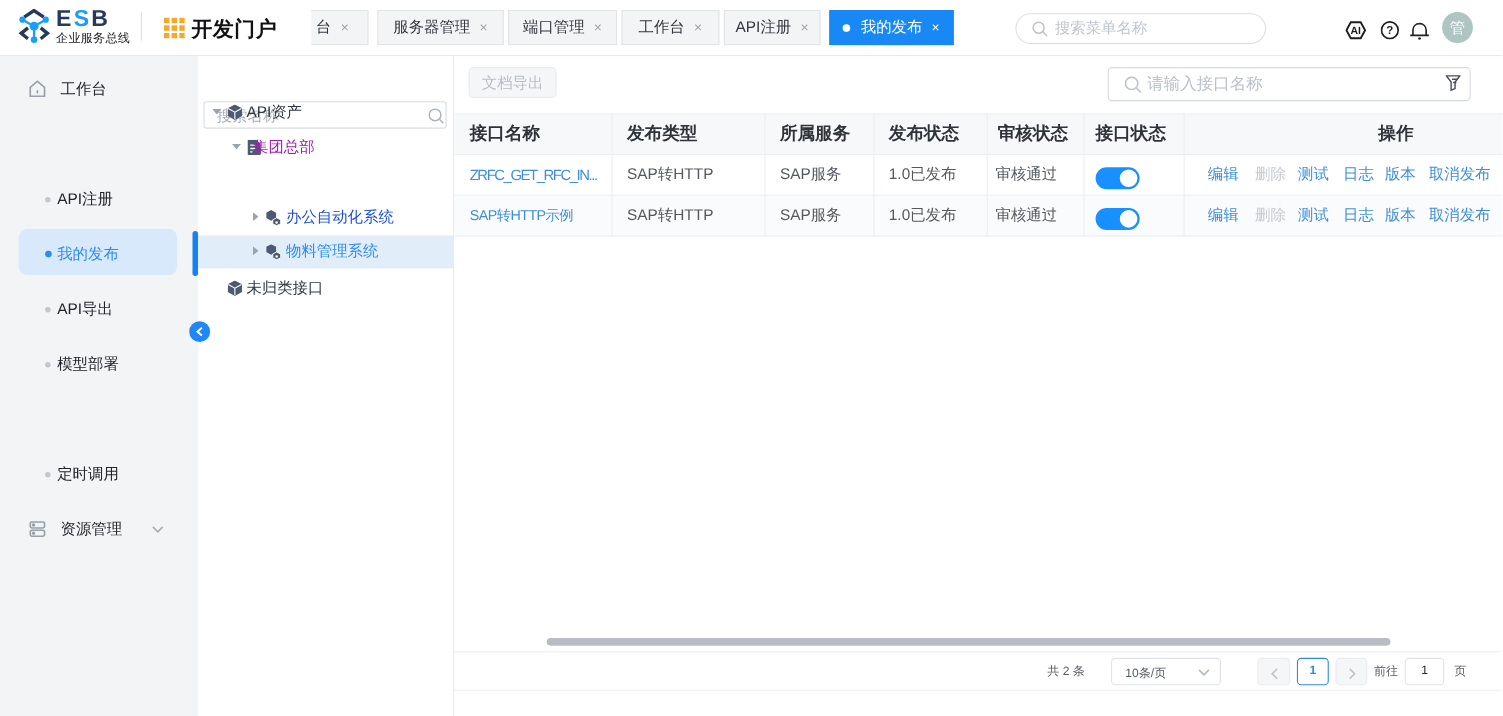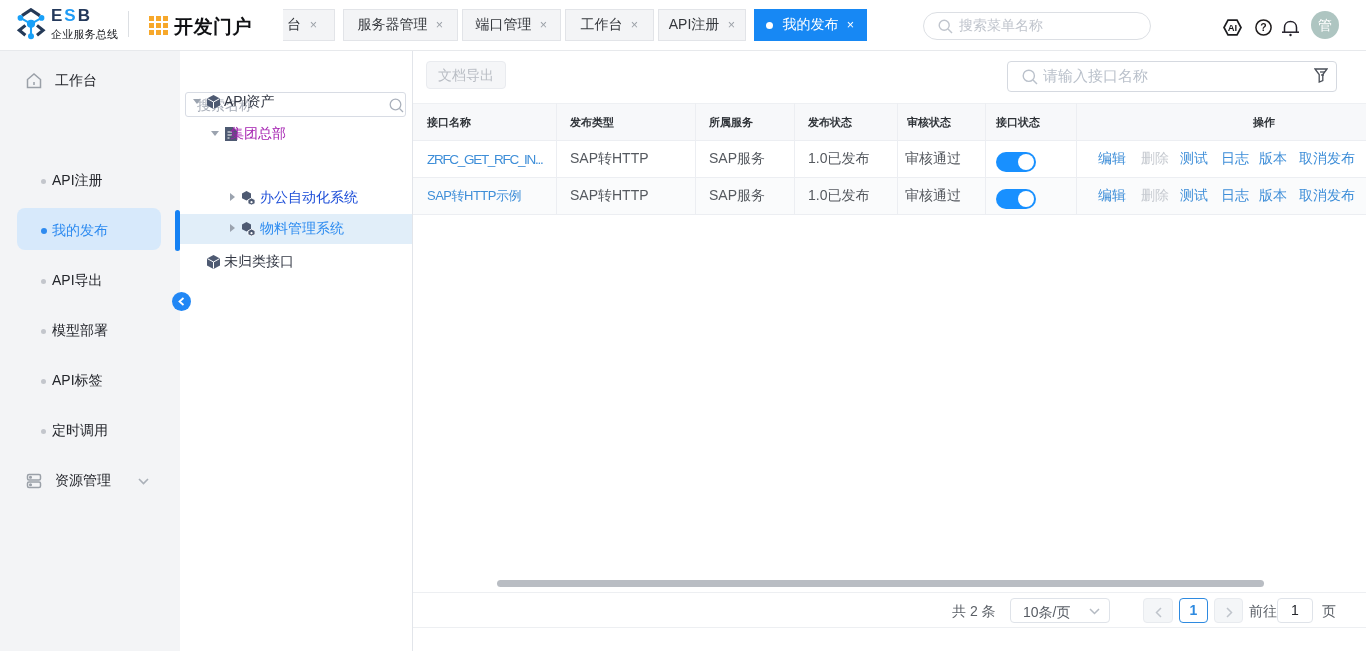--- a/index.html
+++ b/index.html
@@ -1,21 +1,21 @@
 <!DOCTYPE html>
 <html><head>
 <meta charset="utf-8">
 <style>
 *{margin:0;padding:0;box-sizing:border-box;font-family:"Liberation Sans",sans-serif;}
 html,body{width:1366px;height:651px;overflow:hidden;background:#fff;}
 .abs{position:absolute;}
 #page{position:relative;width:1366px;height:651px;}
 
 #hdr{position:absolute;left:0;top:0;width:1366px;height:51px;background:#fff;border-bottom:1px solid #e7e9ec;z-index:5;}
-#esbname{position:absolute;left:51px;top:6px;font-size:17px;font-weight:bold;letter-spacing:2px;color:#24395b;}
+#esbname{position:absolute;left:51px;top:6px;font-size:21px;font-weight:bold;letter-spacing:2px;color:#24395b;}
 #esbname b{color:#1e9bf5;}
 #esbsub{position:absolute;left:51px;top:27px;font-size:11px;color:#15171c;letter-spacing:0.2px;}
 #hdiv{position:absolute;left:128px;top:11px;width:1px;height:26px;background:#dcdfe3;}
 #portal{position:absolute;left:174px;top:14px;font-size:19px;font-weight:bold;color:#101114;letter-spacing:0.5px;}
 
 #tabs{position:absolute;left:283px;top:9px;width:590px;height:33px;overflow:hidden;}
 .tab{position:absolute;top:0;height:32px;background:#f3f4f6;border:1px solid #e2e4e8;color:#34373c;font-size:14px;display:flex;align-items:center;justify-content:center;gap:9px;white-space:nowrap;}
 .tab .x{color:#9ca1a8;font-size:12px;transform:scale(1.05);}
 .tab.act{background:#1788f4;border-color:#1788f4;color:#fff;}
 .tab.act .x{color:#fff;}
@@ -47,33 +47,33 @@
 .carrt{width:0;height:0;border-top:4.5px solid transparent;border-bottom:4.5px solid transparent;border-left:5.5px solid #9ba3af;position:absolute;top:11px;}
 
 #main{position:absolute;left:413px;top:51px;width:953px;height:600px;background:#fff;overflow:hidden;}
 #exportbtn{position:absolute;left:13px;top:10px;width:80px;height:28px;background:#f5f6f8;border:1px solid #e9ebef;border-radius:4px;color:#b9bdc4;font-size:14px;text-align:center;line-height:26px;}
 #msearch{position:absolute;left:594px;top:10px;width:330px;height:31px;border:1px solid #d5d9e0;border-radius:4px;display:flex;align-items:center;color:#bac1cb;font-size:15px;}
 #msearch svg{margin:0 5px 0 14px;}
 #funnel{position:absolute;left:901px;top:17px;}
 
 #tbl{position:absolute;left:0;top:52px;width:1033px;height:164px;}
 .th{position:absolute;top:0;height:38px;background:#f7f8fa;border-top:1px solid #eef0f3;border-bottom:1px solid #eceef2;}
-.th .t{position:absolute;top:50%;transform:translateY(-50%);font-weight:bold;font-size:11px;color:#2f3338;white-space:nowrap;}
+.th .t{position:absolute;top:50%;transform:translateY(-50%);font-weight:bold;font-size:16px;color:#2f3338;white-space:nowrap;}
 .td{position:absolute;height:37px;border-bottom:1px solid #eceef2;}
 .td .t{position:absolute;top:50%;transform:translateY(-50%);font-size:14px;color:#55595f;white-space:nowrap;}
 .vline{position:absolute;top:0;width:1px;height:112px;background:#eceef2;}
 .td .t.blue{color:#3e8ed8;}
 .td .t.gray{color:#c6cad0;}
 .toggle{position:absolute;width:40px;height:20px;border-radius:10px;background:#1890ff;}
 .toggle i{position:absolute;right:2px;top:2px;width:16px;height:16px;border-radius:50%;background:#fff;}
 
 #hscroll{position:absolute;left:84px;top:529px;width:767px;height:7px;border-radius:4px;background:#b9bdc3;}
 #fline1{position:absolute;left:0;top:541px;width:953px;height:1px;background:#edeff2;}
 #fline2{position:absolute;left:0;top:576px;width:953px;height:1px;background:#edeff2;}
-#pager{position:absolute;left:0;top:542px;width:953px;height:34px;font-size:14px;color:#5a5f66;}
+#pager{position:absolute;left:0;top:542px;width:953px;height:34px;font-size:11px;color:#5a5f66;}
 .pbox{position:absolute;top:5px;height:25px;border-radius:4px;}
 </style>
 </head>
 <body>
 <div id="page">
 
 <div id="hdr">
   <svg class="abs" style="left:16px;top:8px" width="31" height="32" viewBox="0 0 31 32">
     <path d="M6 7.6 L14.9 1.7 L23.8 7.6" stroke="#253a58" stroke-width="3.1" fill="none"></path>
     <path d="M9.4 17.4 L3.3 22.3 L9.4 27.2" stroke="#253a58" stroke-width="3.1" fill="none"></path>
@@ -155,24 +155,20 @@
         <span class="dot" style="background:#2e8bf0;width:6px;height:6px;"></span>
         <span class="tx" style="color:#2e8bf0;">我的发布</span>
       </div>
   <div class="sitem sub" style="top:210px;">
         <span class="dot"></span>
         <span class="tx">API导出</span>
       </div>
   <div class="sitem sub" style="top:260px;">
         <span class="dot"></span>
         <span class="tx">模型部署</span>
-      </div>
-  <div class="sitem sub" style="top:310px;">
-        <span class="dot"></span>
-        <span class="tx">API标签</span>
       </div>
   <div class="sitem sub" style="top:360px;">
         <span class="dot"></span>
         <span class="tx">定时调用</span>
       </div>
   <div class="sitem" style="top:410px;">
     <svg class="ic" viewBox="0 0 18 18" fill="none" stroke="#9aa0a8" stroke-width="1.5">
       <rect x="2.5" y="2.5" width="13" height="5.5" rx="1.5"></rect>
       <rect x="2.5" y="10" width="13" height="5.5" rx="1.5"></rect>
       <circle cx="5.5" cy="5.2" r="0.8" fill="#9aa0a8"></circle>

